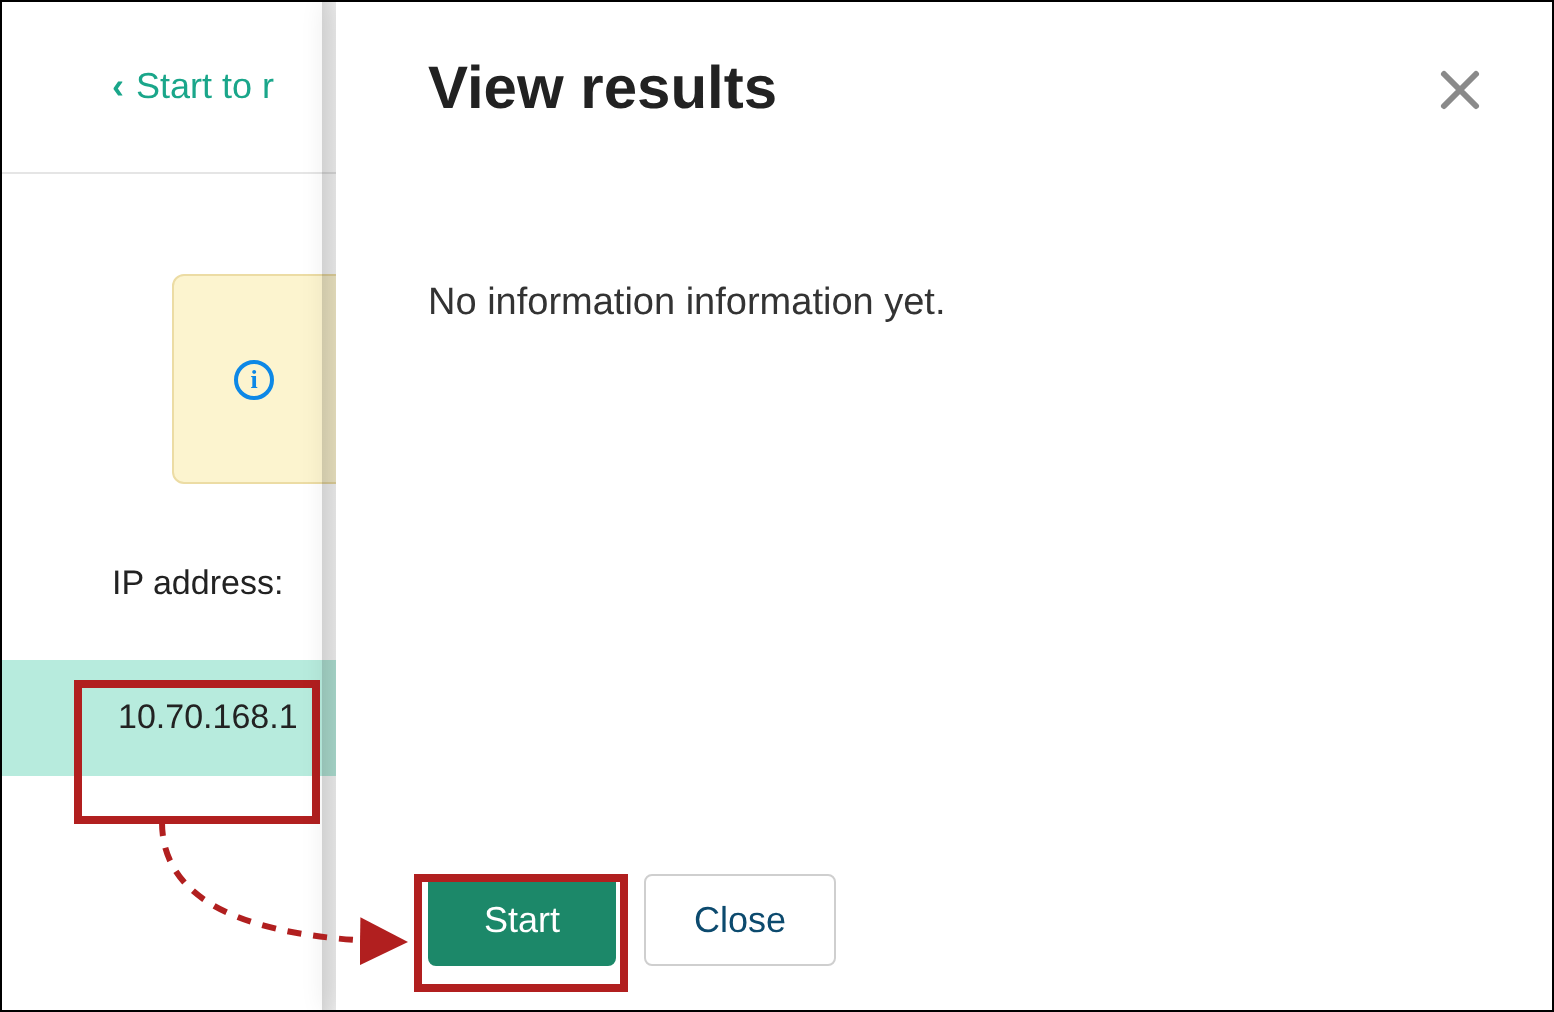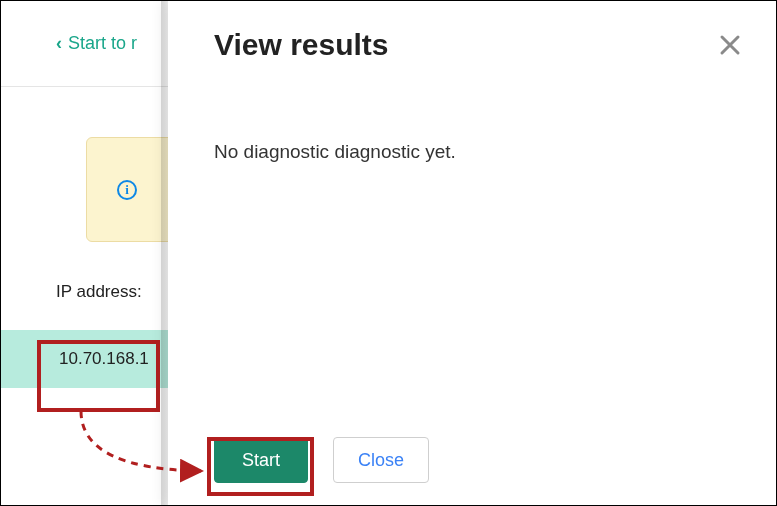--- a/index.html
+++ b/index.html
@@ -117,35 +117,35 @@
   }
   .modal-body {
     flex: 1;
     padding: 70px 46px 0 46px;
   }
   .modal-body .msg { font-size: 19px; color: #333; }
 
   .modal-footer {
     padding: 0 0 16px 46px;
     display: flex;
-    gap: 25px;
+    gap: 14px;
     align-items: center;
     height: 74px;
   }
   .btn {
     height: 46px;
     padding: 0 24px;
     font-size: 18px;
     border-radius: 4px;
     cursor: pointer;
     display: inline-flex; align-items: center; justify-content: center;
     min-width: 94px;
   }
   .btn-primary { background: #1c8869; color: #fff; border: 1px solid #1c8869; }
-  .btn-secondary { background: #fff; color: #3b82f6; border: 1px solid #cfcfcf; }
+  .btn-secondary { background: #fff; color: #0c4a6e; border: 1px solid #cfcfcf; }
 </style>
 </head>
 <body>
 
 <div class="page-header">
   <div class="back-link">
     <span class="chev">‹</span>
     <span>Start to r</span>
   </div>
 </div>
@@ -175,19 +175,19 @@
 <div class="modal">
   <div class="modal-header">
     <div class="modal-title">View results</div>
     <div class="modal-close">
       <svg width="22" height="22" viewBox="0 0 22 22">
           <path d="M3 3 L19 19 M19 3 L3 19" stroke="#8a8a8a" stroke-width="3" stroke-linecap="round"></path>
         </svg>
     </div>
   </div>
   <div class="modal-body">
-    <div class="msg">No diagnostic diagnostic yet.</div>
+    <div class="msg">No information information yet.</div>
   </div>
   <div class="modal-footer">
     <div class="btn btn-primary">Start</div>
     <div class="btn btn-secondary">Close</div>
   </div>
 </div>
 
 </body></html>

